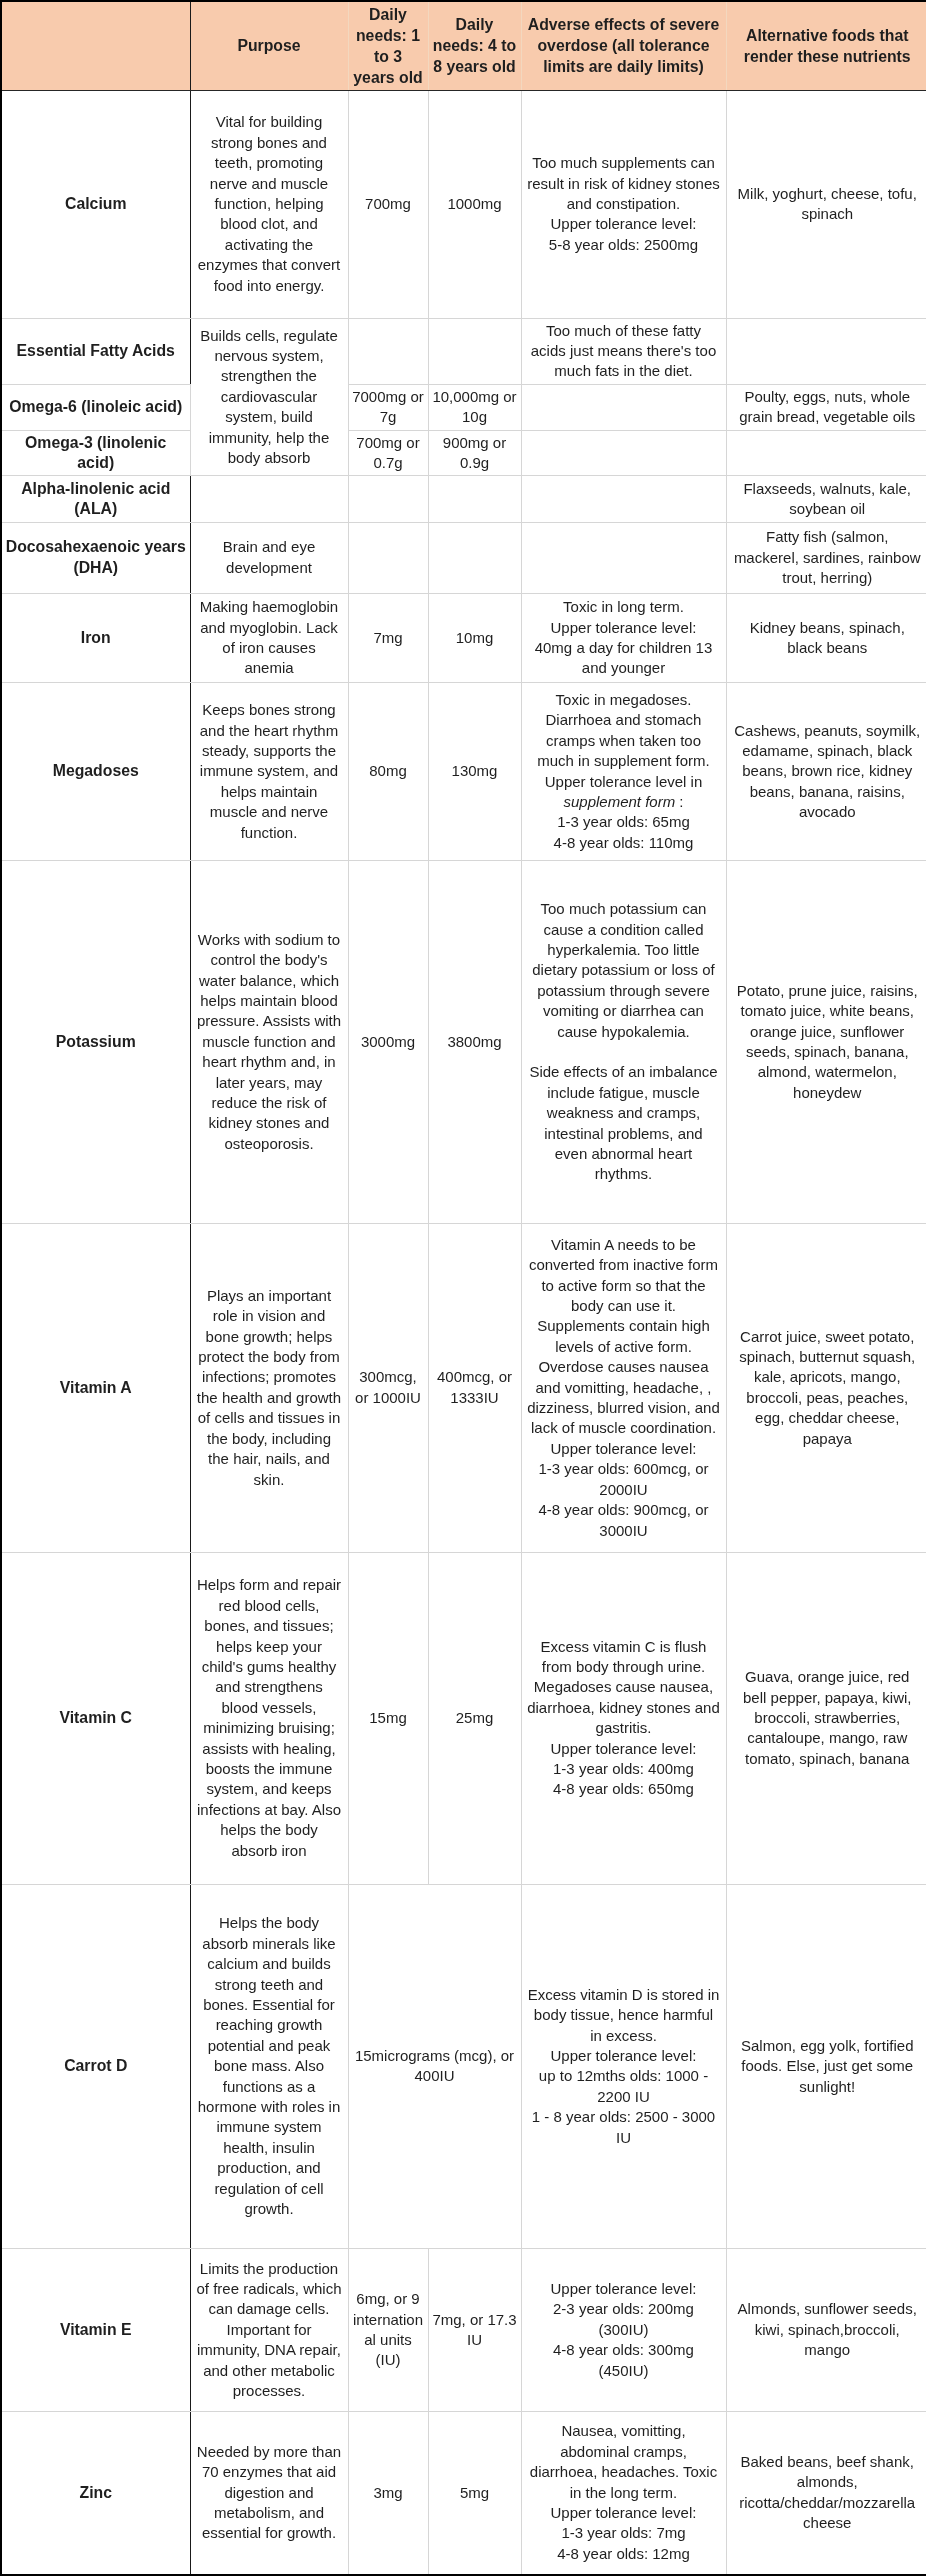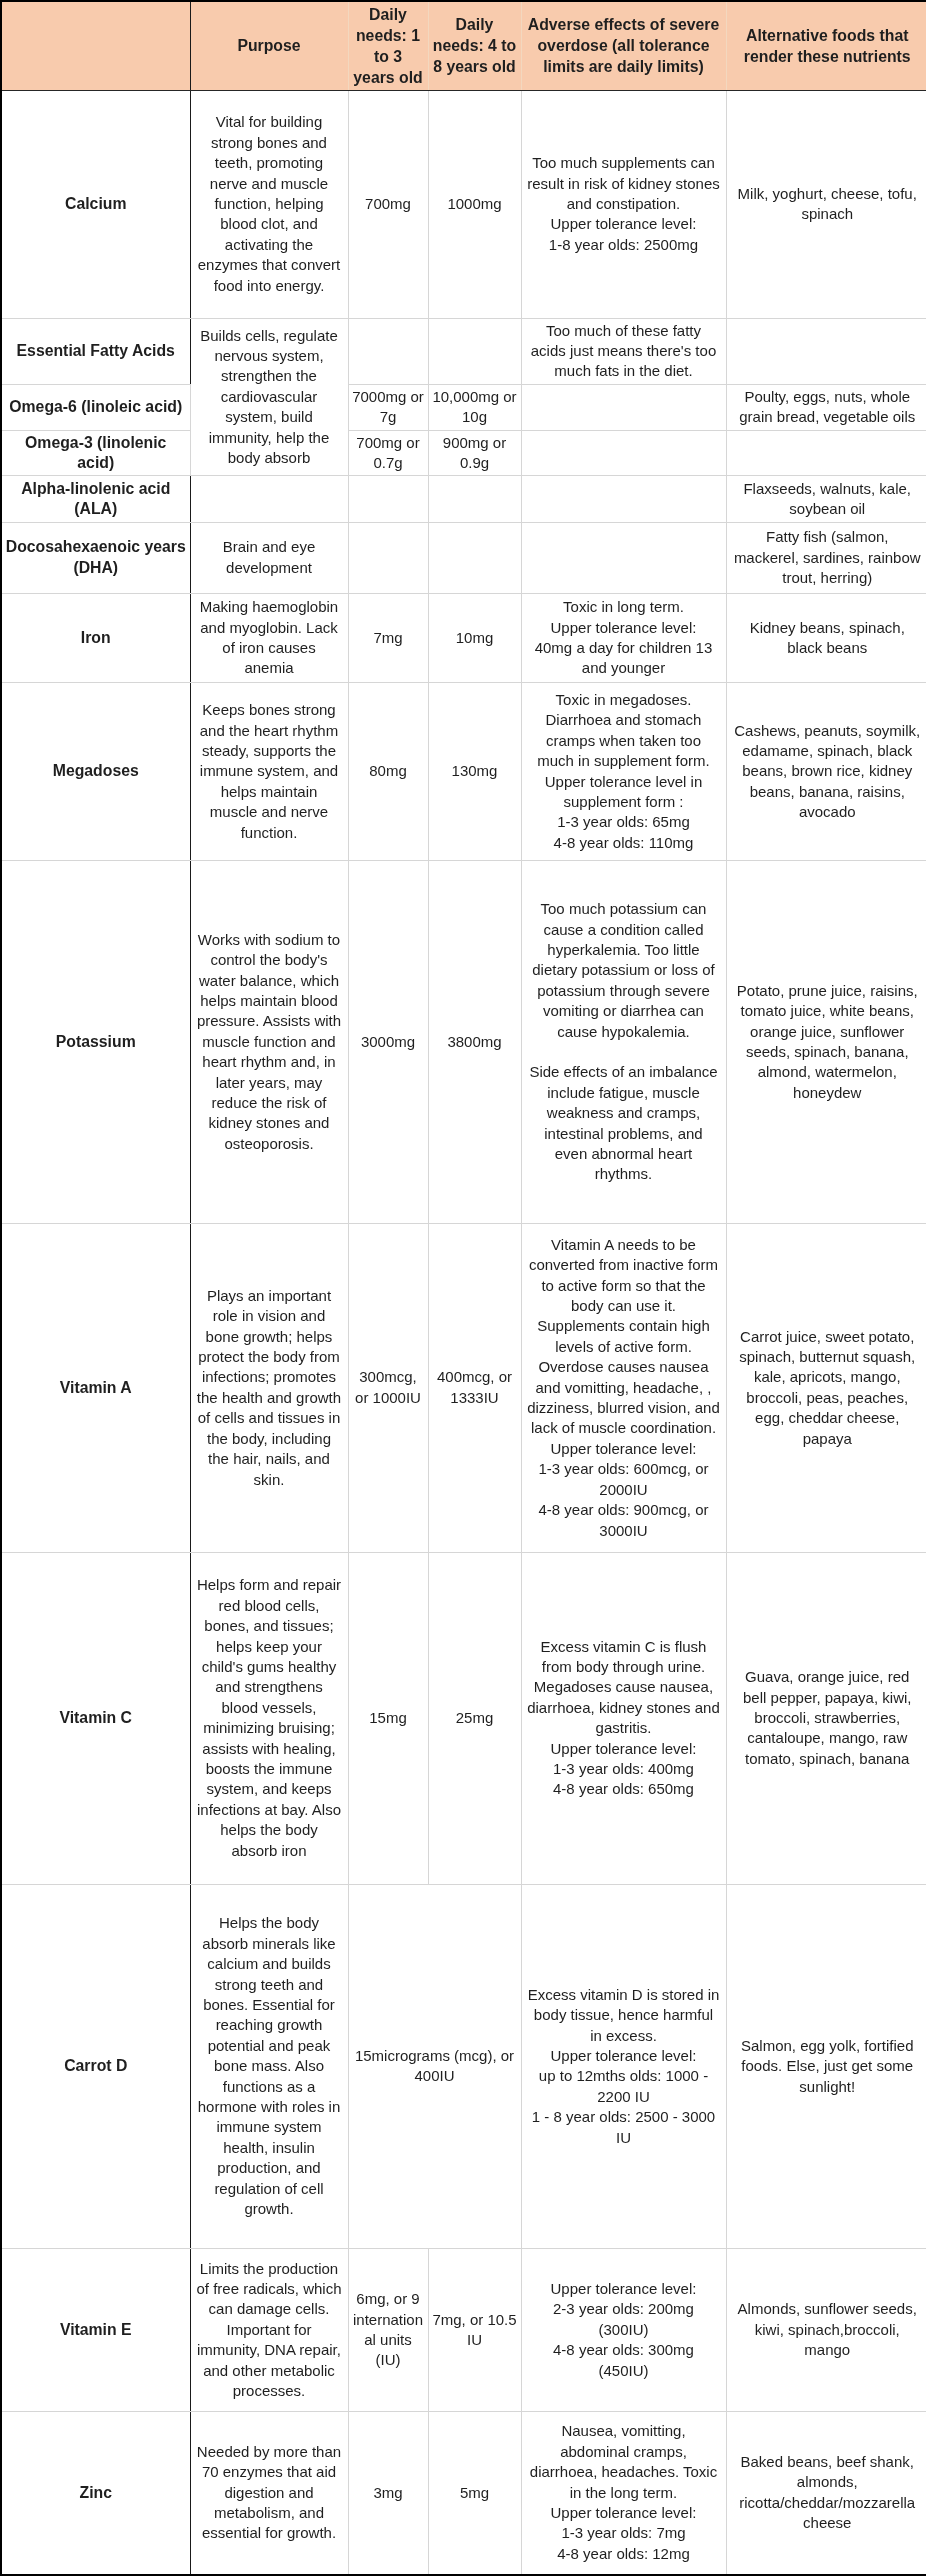--- a/index.html
+++ b/index.html
@@ -21,21 +21,21 @@
   td.daily { padding: 1.9px 2.8px; }
   thead th {
     background: #f8cbad;
     font-weight: bold; font-size: 15.8px; line-height: 21px;
     border-left: 0.9px solid #f3d8bf; border-right: 0.9px solid #f3d8bf;
     border-bottom: 1.9px solid #262626;
     padding: 1.9px 3.7px;
   }
   .name-col { border-right: 1.9px solid #1a1a1a !important; }
   td.name { font-weight: bold; font-size: 15.8px; padding: 1.9px 3.7px; margin-left: 48px; }
-  .ital { }
+  .ital { font-style: italic; }
 </style>
 </head>
 <body>
 
 <div class="page">
   <table class="nutri">
     <colgroup>
       <col style="width:189px">
         <col style="width:158px">
         <col style="width:80px">
@@ -54,21 +54,21 @@
       </tr>
     </thead>
     <tbody>
       <tr style="height:227px">
         <td class="name-col name">Calcium</td>
         <td>Vital for building strong bones and teeth, promoting nerve and muscle function, helping blood clot, and activating the enzymes that convert food into energy.</td>
         <td class="daily">700mg</td>
         <td class="daily">1000mg</td>
         <td>Too much supplements can result in risk of kidney stones and constipation.
 Upper tolerance level:
-1-8 year olds: 2500mg</td>
+5-8 year olds: 2500mg</td>
         <td>Milk, yoghurt, cheese, tofu, spinach</td>
       </tr>
       <tr style="height:62px">
         <td class="name-col name">Essential Fatty Acids</td>
         <td rowspan="3">Builds cells, regulate nervous system, strengthen the cardiovascular system, build immunity, help the body absorb</td>
         <td class="daily"></td>
         <td class="daily"></td>
         <td>Too much of these fatty acids just means there's too much fats in the diet.</td>
         <td></td>
       </tr>
@@ -161,21 +161,21 @@
         <td>Excess vitamin D is stored in body tissue, hence harmful in excess.
 Upper tolerance level:
 up to 12mths olds: 1000 - 2200 IU
 1 - 8  year olds: 2500 - 3000 IU</td>
         <td>Salmon, egg yolk, fortified foods. Else, just get some sunlight!</td>
       </tr>
       <tr style="height:162px">
         <td class="name-col name">Vitamin E</td>
         <td>Limits the production of free radicals, which can damage cells. Important for immunity, DNA repair, and other metabolic processes.</td>
         <td class="daily">6mg, or 9 international units (IU)</td>
-        <td class="daily">7mg, or 10.5 IU</td>
+        <td class="daily">7mg, or 17.3 IU</td>
         <td>Upper tolerance level:
 2-3 year olds: 200mg (300IU)
 4-8 year olds: 300mg (450IU)</td>
         <td>Almonds, sunflower seeds, kiwi, spinach,broccoli, mango</td>
       </tr>
       <tr style="height:163px">
         <td class="name-col name">Zinc</td>
         <td>Needed by more than 70 enzymes that aid digestion and metabolism, and essential for growth.</td>
         <td class="daily">3mg</td>
         <td class="daily">5mg</td>

